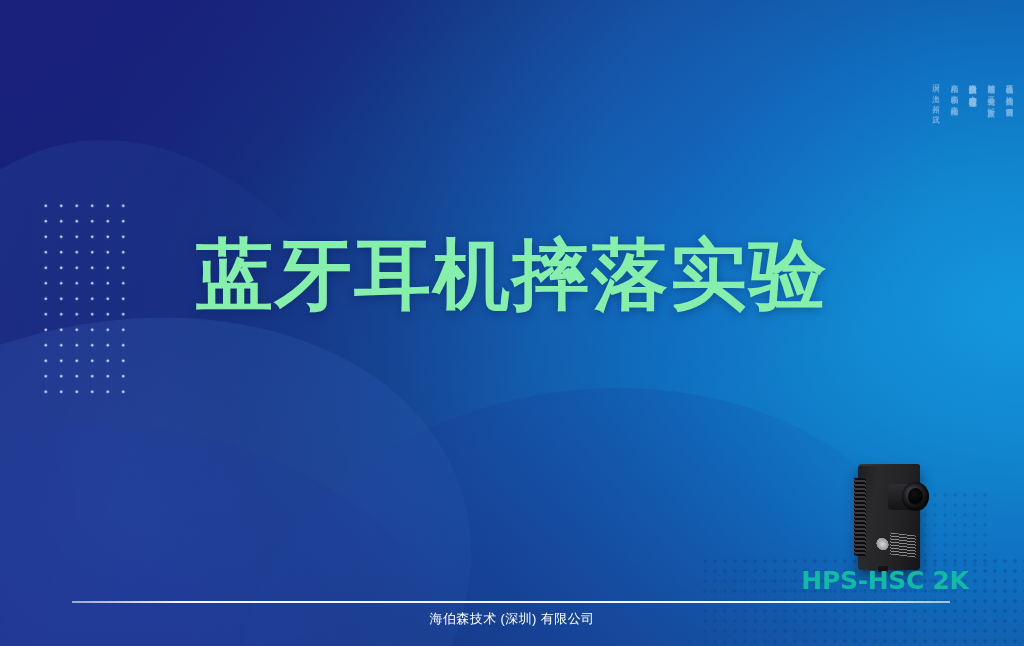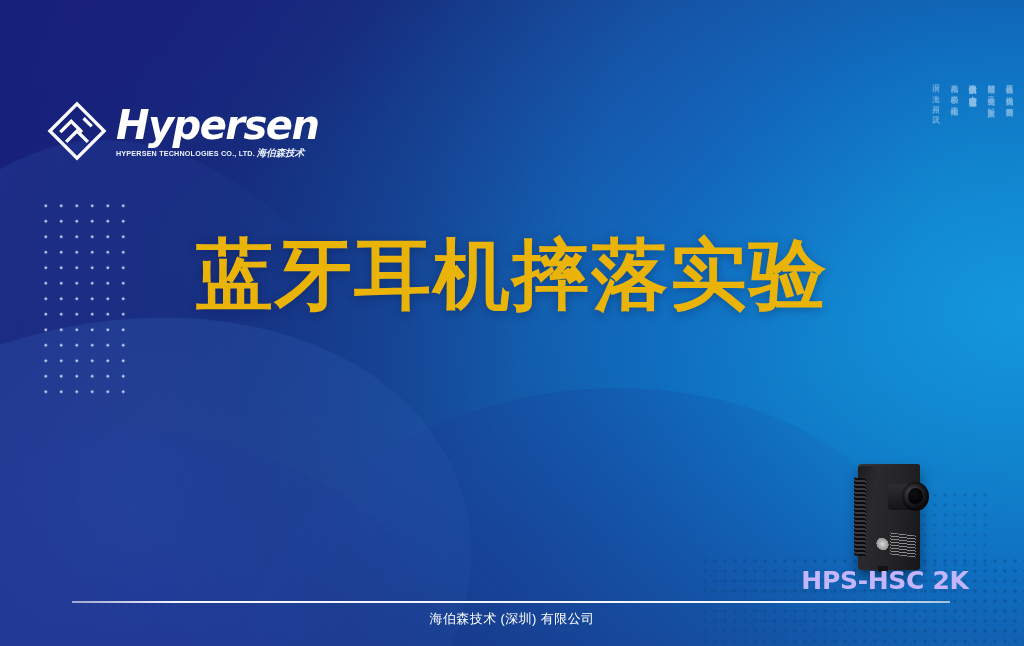--- a/index.html
+++ b/index.html
@@ -166,21 +166,21 @@
     position: absolute;
     left: 0;
     right: 0;
     top: 236px;
     text-align: center;
   }
   .title-cn {
     font-family: "DejaVu Sans", "Liberation Sans", sans-serif;
     font-size: 77px;
     font-weight: 700;
-    color: #eab308;
+    color: #86efac;
     letter-spacing: 2px;
     line-height: 1.0;
     text-shadow: 0 2px 10px rgba(0,20,70,0.35);
     margin: 0;
   }
   .title-en {
     margin-top: 8px;
     font-family: "DejaVu Sans", "Liberation Sans", sans-serif;
     font-size: 35px;
     font-weight: 700;
@@ -288,21 +288,21 @@
 
   .product-name {
     position: absolute;
     left: 760px;
     top: 566px;
     width: 250px;
     text-align: center;
     font-family: "DejaVu Sans", "Liberation Sans", sans-serif;
     font-size: 25px;
     font-weight: 700;
-    color: #c4b5fd;
+    color: #14b8a6;
     letter-spacing: -0.3px;
   }
 
   
   .footer-url {
     position: absolute;
     left: 0;
     right: 0;
     top: 580px;
     text-align: center;
@@ -364,40 +364,20 @@
   <div class="swirl swirl-c"></div>
   <div class="swirl swirl-a"></div>
   <div class="swirl swirl-b"></div>
   <div class="wave-left"></div>
 
   <div class="dots-left"></div>
   <div class="dots-bottomright"></div>
   <div class="dots-arc"></div>
   <div class="dots-device"></div>
 
-  <div class="logo">
-    <span class="logo-mark">
-      <svg viewBox="0 0 64 64" width="62" height="62" aria-hidden="true">
-        <g fill="none" stroke="#ffffff" stroke-width="3.4" stroke-linejoin="miter">
-          <path d="M32 4 L60 32 L32 60 L4 32 Z"></path>
-        </g>
-        <g fill="none" stroke="#ffffff" stroke-width="3.4" stroke-linecap="square">
-          <path d="M16 32 L26 22 L36 32"></path>
-          <path d="M22 42 L32 32 L42 42"></path>
-          <path d="M40 20 L46 26"></path>
-        </g>
-      </svg>
-    </span>
-    <span class="logo-text">
-      <span class="logo-word">Hypersen</span>
-      <span class="logo-sub">
-        <span>HYPERSEN TECHNOLOGIES CO., LTD.</span><span class="cn">海伯森技术</span>
-      </span>
-    </span>
-  </div>
 
   <div class="headline">
     <div class="title-cn">蓝牙耳机摔落实验</div>
   </div>
 
   <div class="device-wrap">
     <div class="device-top"></div>
     <div class="device-body"></div>
     <div class="device-fins"></div>
     <div class="device-lens-barrel"></div>

